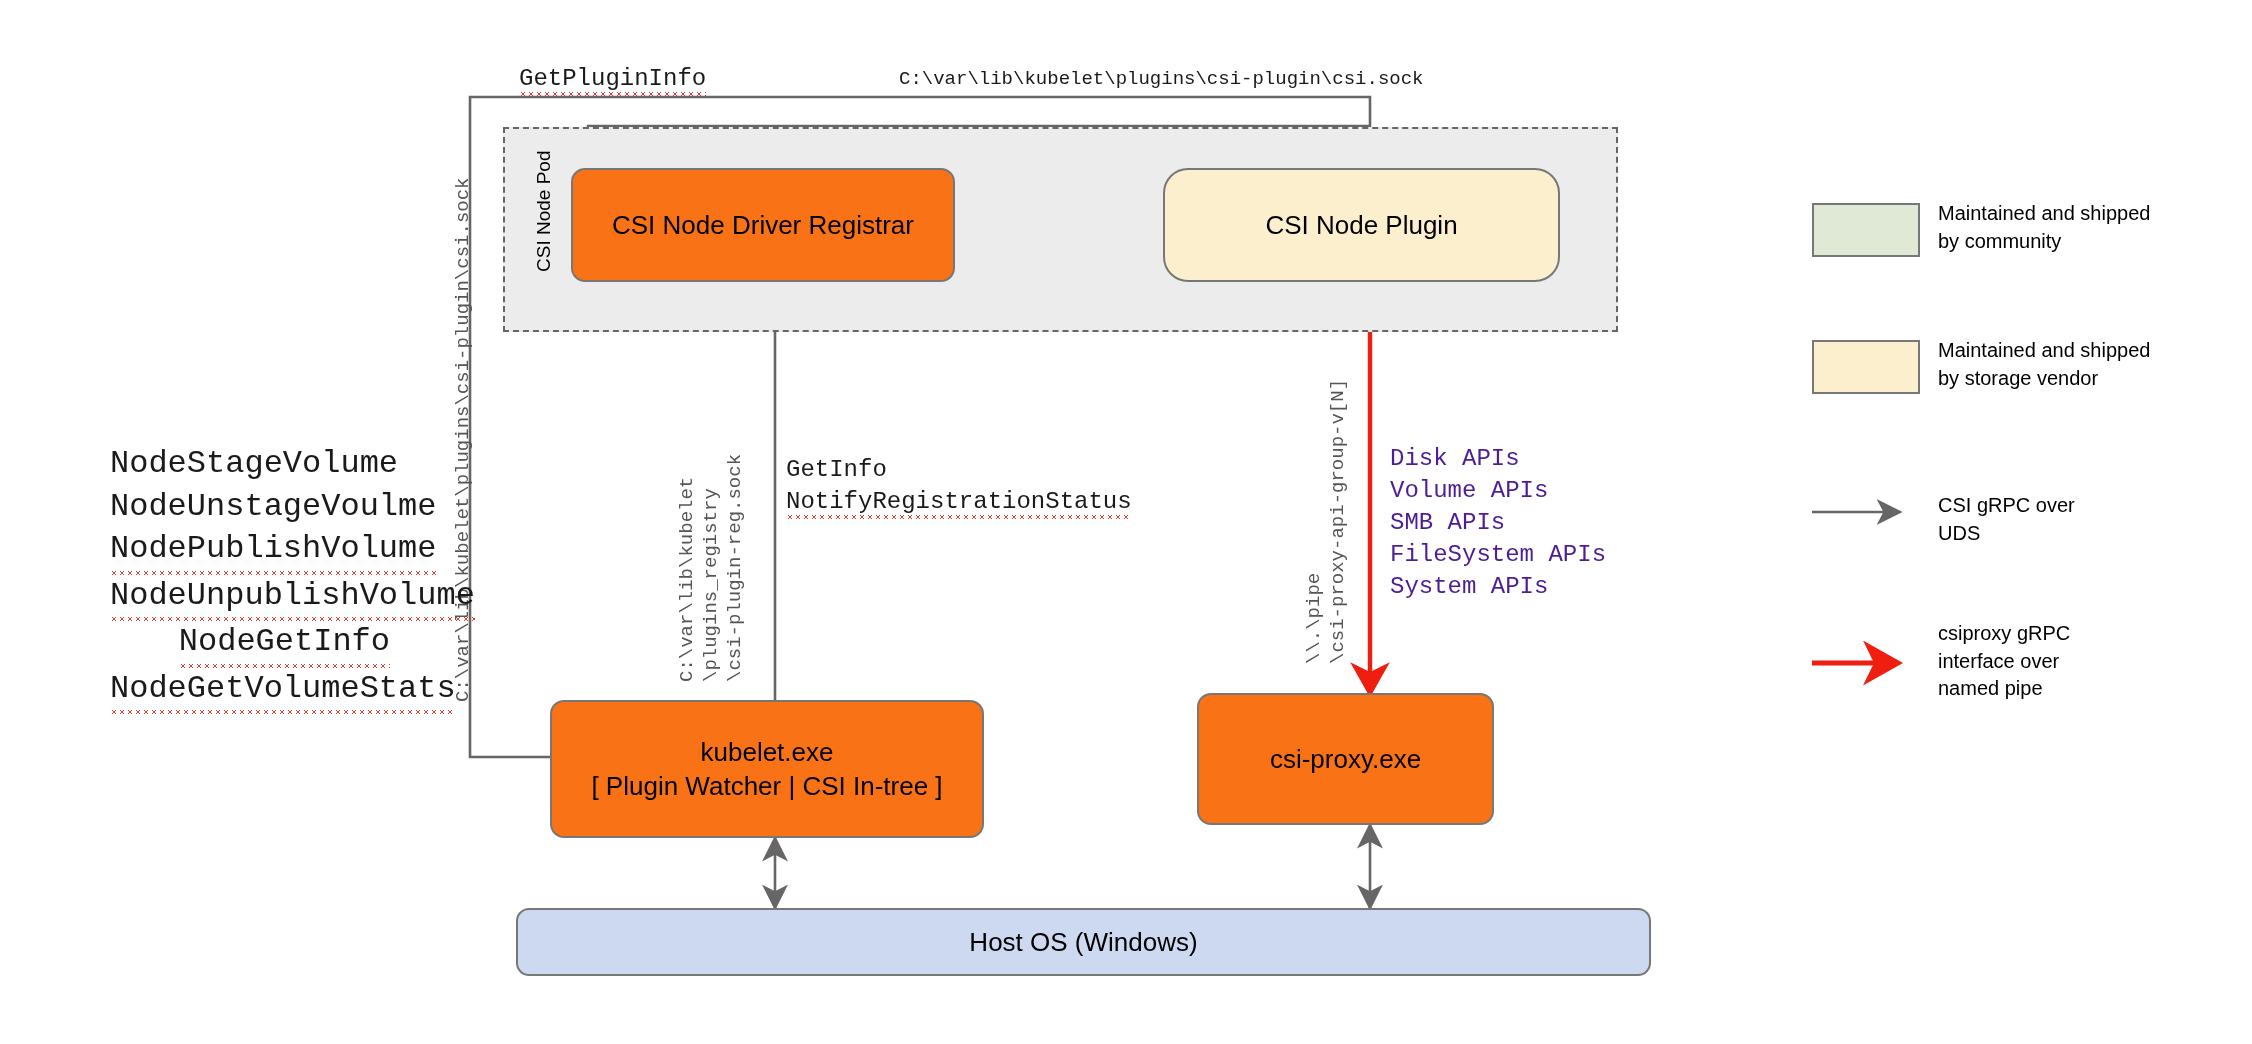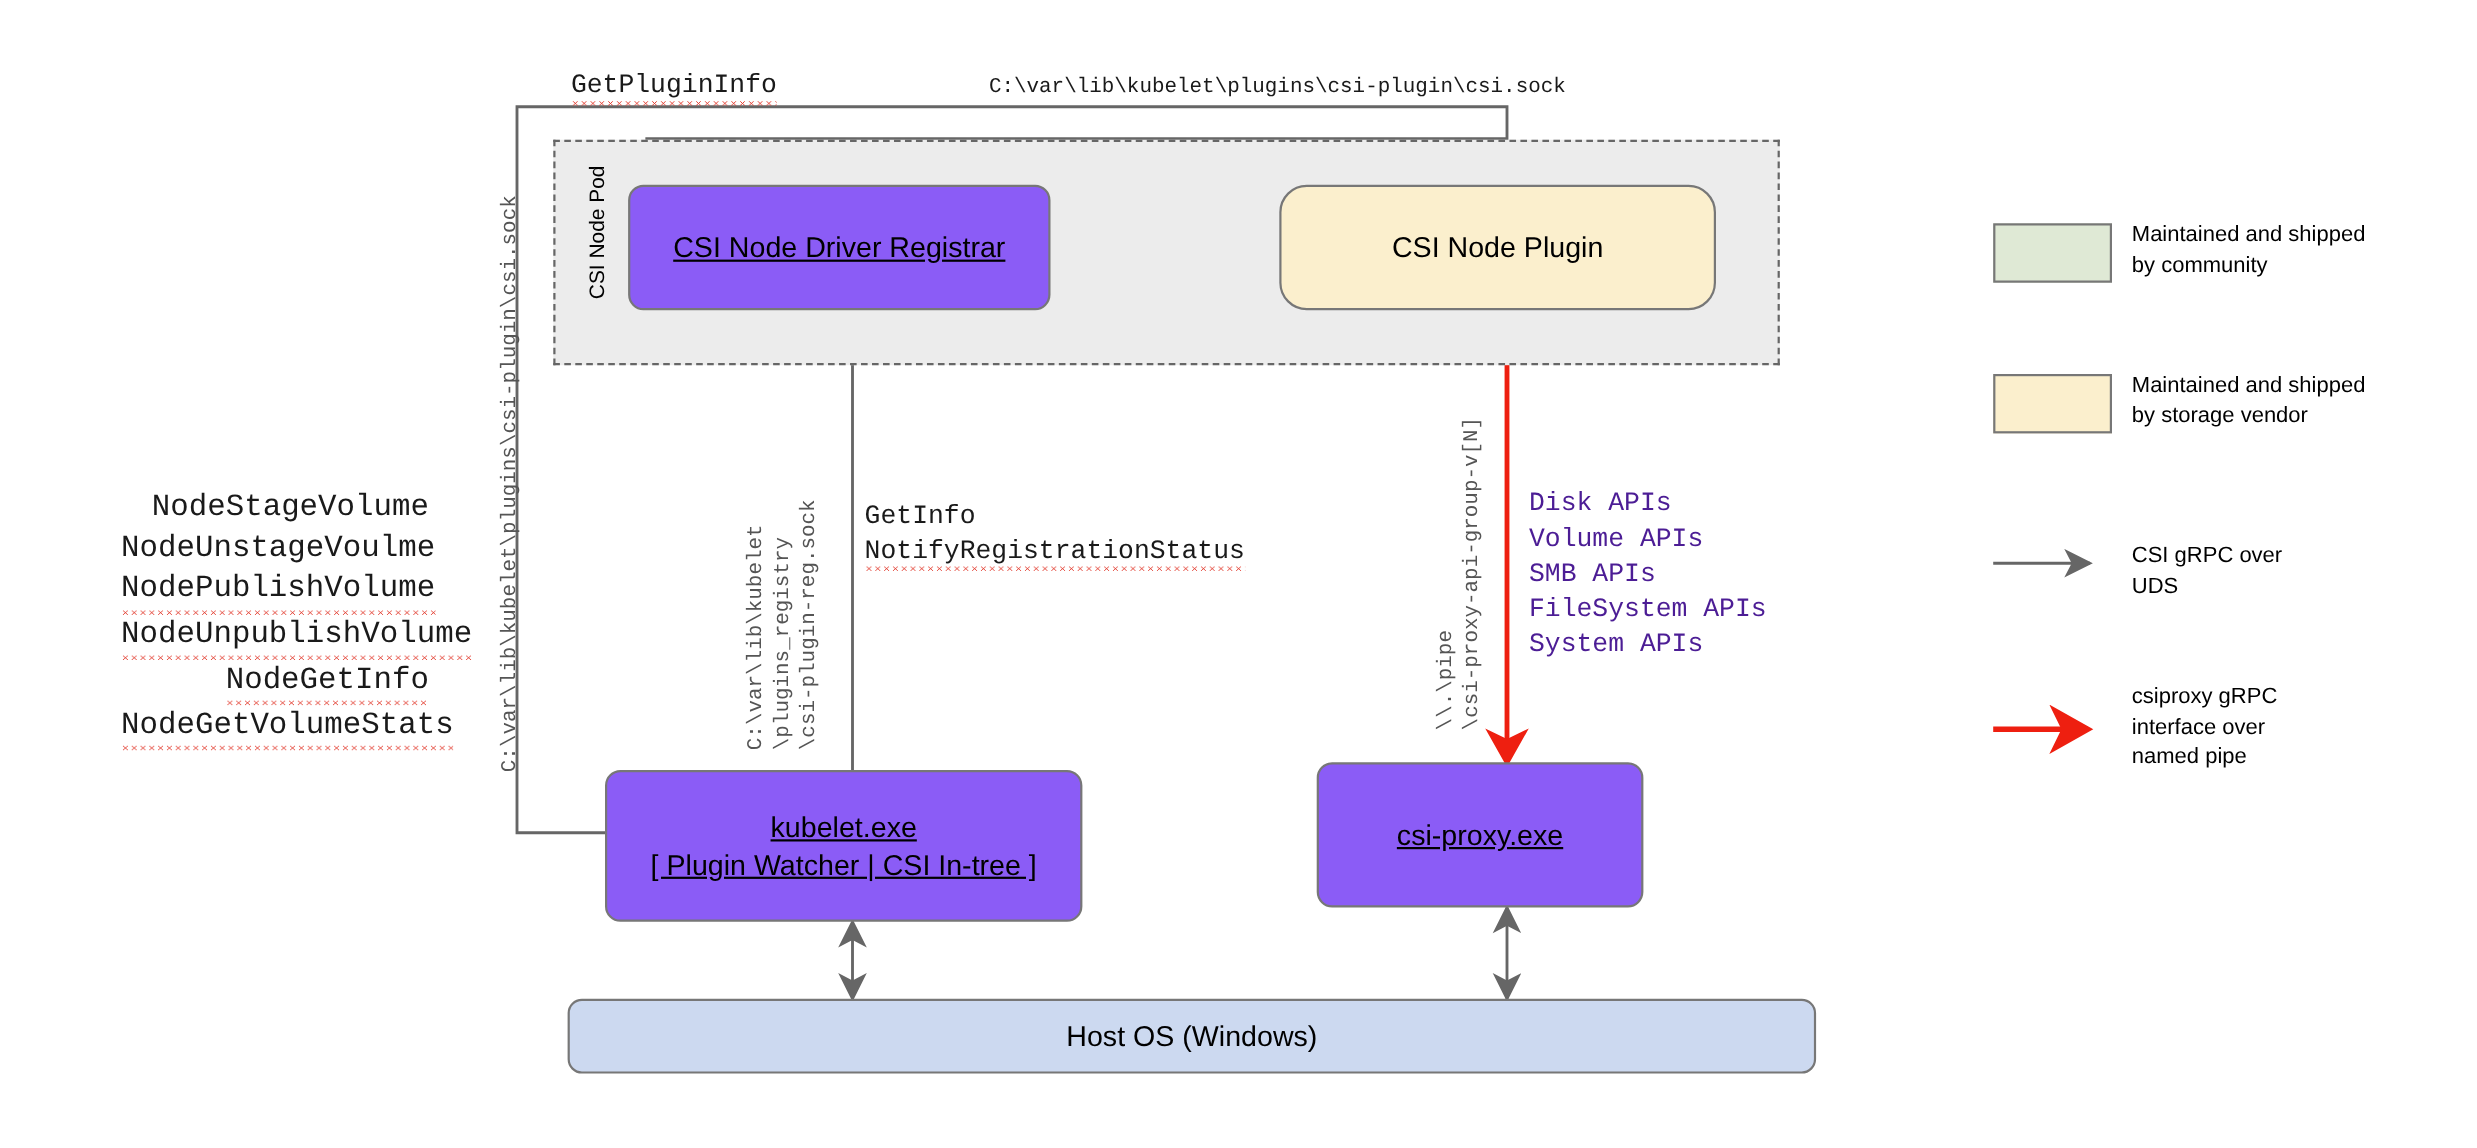--- a/index.html
+++ b/index.html
@@ -33,21 +33,21 @@
     border-radius: 14px;
     display: flex;
     flex-direction: column;
     align-items: center;
     justify-content: center;
     text-align: center;
     font-size: 26px;
     line-height: 1.32;
     color: #000000;
   }
-  .node.green  { background: #8b5cf6; text-decoration: underline; }
+  .node.green  { background: #f97316; }
   .node.yellow { background: #fbefcd; border-radius: 25px; }
   .node.blue   { background: #ccd9f0; }
 
   .pod-box {
     position: absolute;
     box-sizing: border-box;
     border: 2px dashed #666666;
     background: #ececec;
   }
   .pod-label {
@@ -86,21 +86,21 @@
     padding-bottom: 4px;
     background-image:
       linear-gradient(45deg, transparent 45%, #e23b2e 45%, #e23b2e 55%, transparent 55%),
       linear-gradient(-45deg, transparent 45%, #e23b2e 45%, #e23b2e 55%, transparent 55%);
   }
 
   .api-list {
     position: absolute;
     text-align: right;
     font-family: "Liberation Mono", monospace;
-    font-size: 28px;
+    font-size: 32px;
     line-height: 1.33;
     color: #1a1a1a;
     white-space: nowrap;
   }
   .api-list div { margin: 0; }
 
   .plain-list {
     position: absolute;
     font-family: "Liberation Mono", monospace;
     font-size: 24px;

